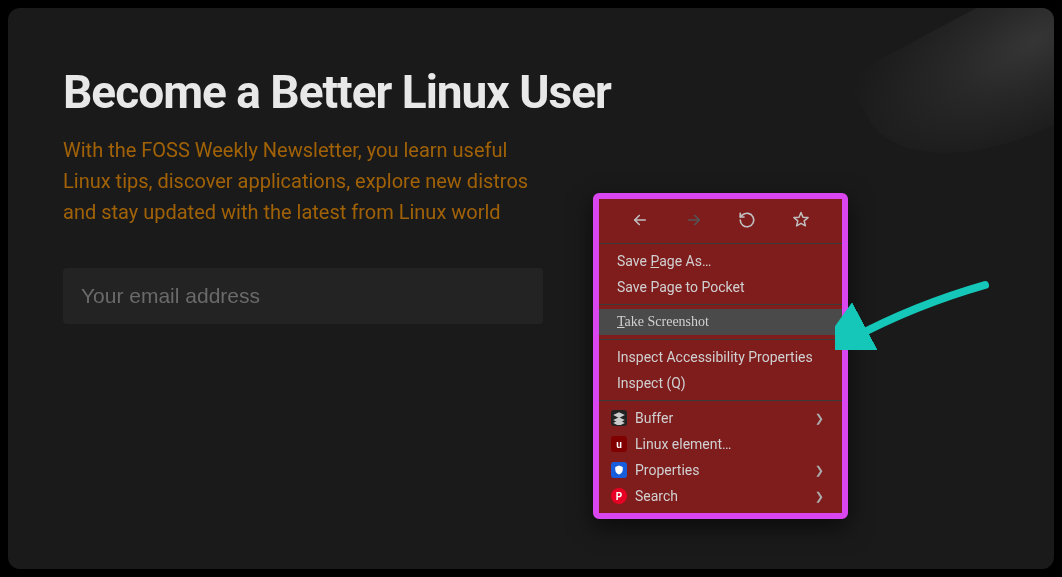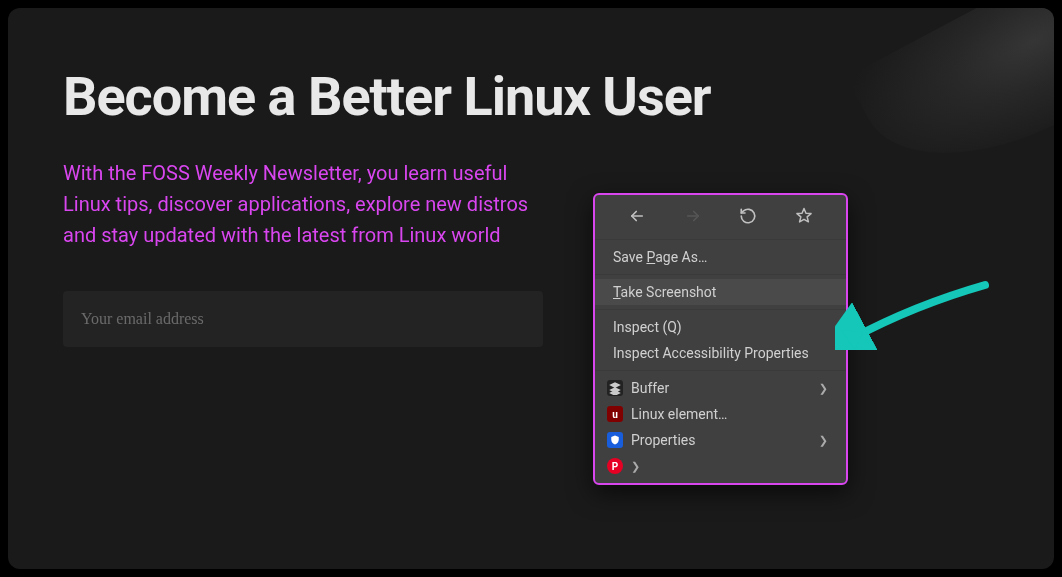--- a/index.html
+++ b/index.html
@@ -17,66 +17,65 @@
       left: 8px;
       right: 8px;
       bottom: 8px;
       background: #1a1a1a;
       border-radius: 12px;
       overflow: hidden;
       padding: 60px 55px;
     }
     .heading {
       color: #e8e8e8;
-      font-size: 54px;
+      font-size: 46px;
       font-weight: 700;
       line-height: 1.08;
       letter-spacing: -1px;
-      margin-bottom: 32px;
+      margin-bottom: 17px;
       max-width: 700px;
     }
     .subtext {
-      color: #d946ef;
+      color: #a16207;
       font-size: 20px;
       line-height: 1.55;
       max-width: 480px;
       margin-bottom: 40px;
     }
     .email-input {
       width: 480px;
       height: 56px;
       background: #232323;
       border: none;
       color: #888;
-      font-size: 16px;
+      font-size: 21px;
       padding: 0 18px;
       border-radius: 4px;
-      font-family: Liberation Serif, serif;
     }
     .email-input::placeholder { color: #6a6a6a; }
     
     .pen-tip {
       position: absolute;
       right: -70px;
       top: 0px;
       width: 260px;
       height: 140px;
       background: radial-gradient(ellipse at 70% 40%, #3a3a3a 0%, #2a2a2a 35%, #1a1a1a 80%);
       border-radius: 0 0 50% 100%;
       transform: rotate(-28deg);
       opacity: 0.85;
     }
     
     .context-menu {
       position: absolute;
       top: 193px;
       left: 593px;
       width: 255px;
-      background: #404040;
-      border: 2px solid #d946ef;
+      background: #7f1d1d;
+      border: 6px solid #d946ef;
       border-radius: 6px;
       box-shadow: 0 8px 24px rgba(0,0,0,0.6);
       overflow: hidden;
       font-size: 14px;
       color: #d0d0d0;
     }
     .nav-row {
       display: flex;
       justify-content: space-around;
       align-items: center;
@@ -95,21 +94,21 @@
     .nav-btn.disabled { color: #555; }
     .menu-section { border-bottom: 1px solid #3a3a3a; padding: 4px 0; }
     .menu-section:last-child { border-bottom: none; }
     .menu-item {
       padding: 5px 18px;
       cursor: pointer;
       display: flex;
       align-items: center;
       position: relative;
     }
-    .menu-item.highlighted { background: #4a4a4a; }
+    .menu-item.highlighted { background: #4a4a4a; font-family: Liberation Serif, serif; }
     .menu-item .label { flex: 1; }
     .menu-item .label u { text-decoration: underline; }
     .menu-item.has-icon { padding-left: 12px; }
     .menu-item .ext-icon {
       width: 16px;
       height: 16px;
       margin-right: 8px;
       border-radius: 3px;
       display: flex;
       align-items: center;
@@ -168,32 +167,35 @@
           <path d="M12 2l2.6 6.3 6.8.5-5.2 4.4 1.7 6.6L12 16.5l-5.9 3.3 1.7-6.6-5.2-4.4 6.8-.5z"></path>
         </svg>
     </div>
   </div>
 
   <div id="menu-sections">
       <div class="menu-section">
         <div class="menu-item">
           <span class="label">Save <u>P</u>age As…</span>
         </div>
+        <div class="menu-item">
+          <span class="label">Save Page to Pocket</span>
+        </div>
       </div>
       <div class="menu-section">
         <div class="menu-item highlighted">
           <span class="label"><u>T</u>ake Screenshot</span>
         </div>
       </div>
       <div class="menu-section">
         <div class="menu-item">
+          <span class="label">Inspect Accessibility Properties</span>
+        </div>
+        <div class="menu-item">
           <span class="label">Inspect (Q)</span>
-        </div>
-        <div class="menu-item">
-          <span class="label">Inspect Accessibility Properties</span>
         </div>
       </div>
       <div class="menu-section">
         <div class="menu-item has-icon">
           <div class="ext-icon" style="background:#222;color:#ddd">
             <svg width="14" height="14" viewBox="0 0 24 24" fill="currentColor">
               <path d="M12 2L2 7l10 5 10-5-10-5zm0 8.5L2 15.5l10 5 10-5-10-5zm0 5L2 20.5l10 5 10-5-10-5z" opacity="0.9"></path>
             </svg>
           </div>
           <span class="label">Buffer</span>
@@ -207,20 +209,21 @@
           <div class="ext-icon" style="background:#175DDC;color:#fff">
             <svg width="10" height="12" viewBox="0 0 24 24" fill="currentColor">
               <path d="M12 1L3 5v6c0 5.5 3.8 10.7 9 12 5.2-1.3 9-6.5 9-12V5l-9-4z"></path>
             </svg>
           </div>
           <span class="label">Properties</span>
           <span class="chevron">❯</span>
         </div>
         <div class="menu-item has-icon">
           <div class="ext-icon" style="background:#E60023;color:#fff;border-radius:50%">P</div>
+          <span class="label">Search</span>
           <span class="chevron">❯</span>
         </div>
       </div>
     </div>
 </div>
 
 <svg class="arrow-annotation" viewBox="0 0 160 80">
   <defs>
     <marker id="arrowhead" markerWidth="8" markerHeight="8" refX="2" refY="4" orient="auto">
       <polygon points="0 0, 8 4, 0 8" fill="#14c7b8"></polygon>

